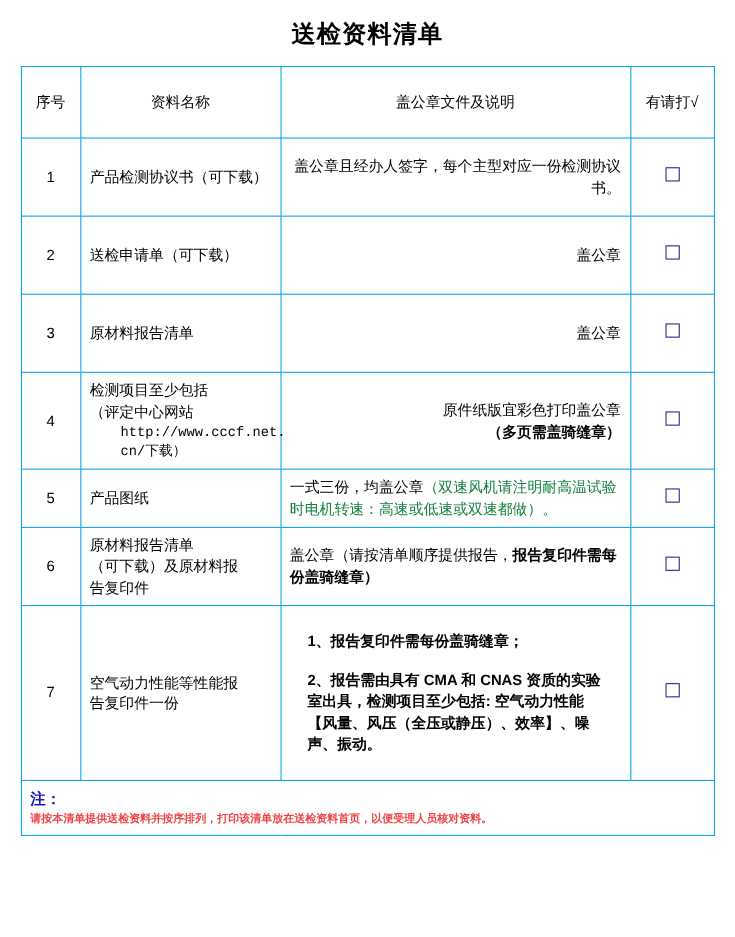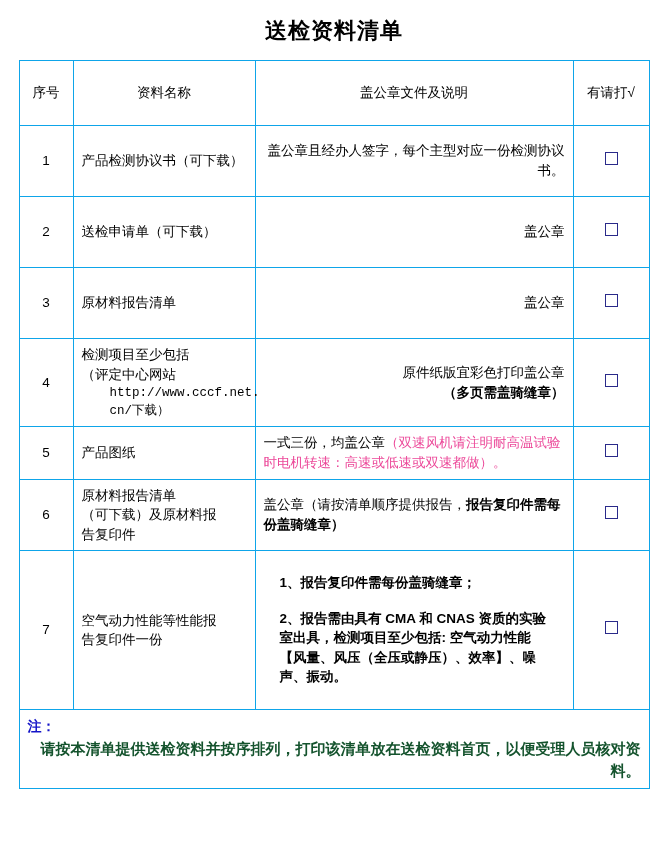--- a/index.html
+++ b/index.html
@@ -51,21 +51,21 @@
     text-align: center;
     height: 52px;
     font-size: 14px;
   }
   .hdr-cell { text-align: center; }
 
   .row-h-a td { height: 58px; }
 
   .center { text-align: center; }
   .bold { font-weight: bold; }
-  .red { color: #ec4899; }
+  .red { color: #15803d; }
   .mono { font-family: "Liberation Mono", monospace; font-size: 12.5px; padding-left: 28px; }
 
   .checkbox {
     display: inline-block;
     width: 13px;
     height: 13px;
     border: 1px solid #2a2a8a;
     box-sizing: border-box;
   }
 
@@ -73,24 +73,23 @@
     padding: 8px 10px 12px 10px;
     line-height: 1.6;
   }
   .note-title {
     color: #1414c8;
     font-weight: bold;
     font-size: 14px;
     margin-bottom: 2px;
   }
   .note-body {
-    color: #14532d;
+    color: #ef4444;
     font-weight: bold;
-    font-size: 15px;
-    text-align: right;
+    font-size: 10px;
   }
   .cell-block { display: block; }
   .desc-center { text-align: right; }
   .tight { margin: 16px; }
 </style>
 </head>
 <body>
 
 <div class="page">
 

